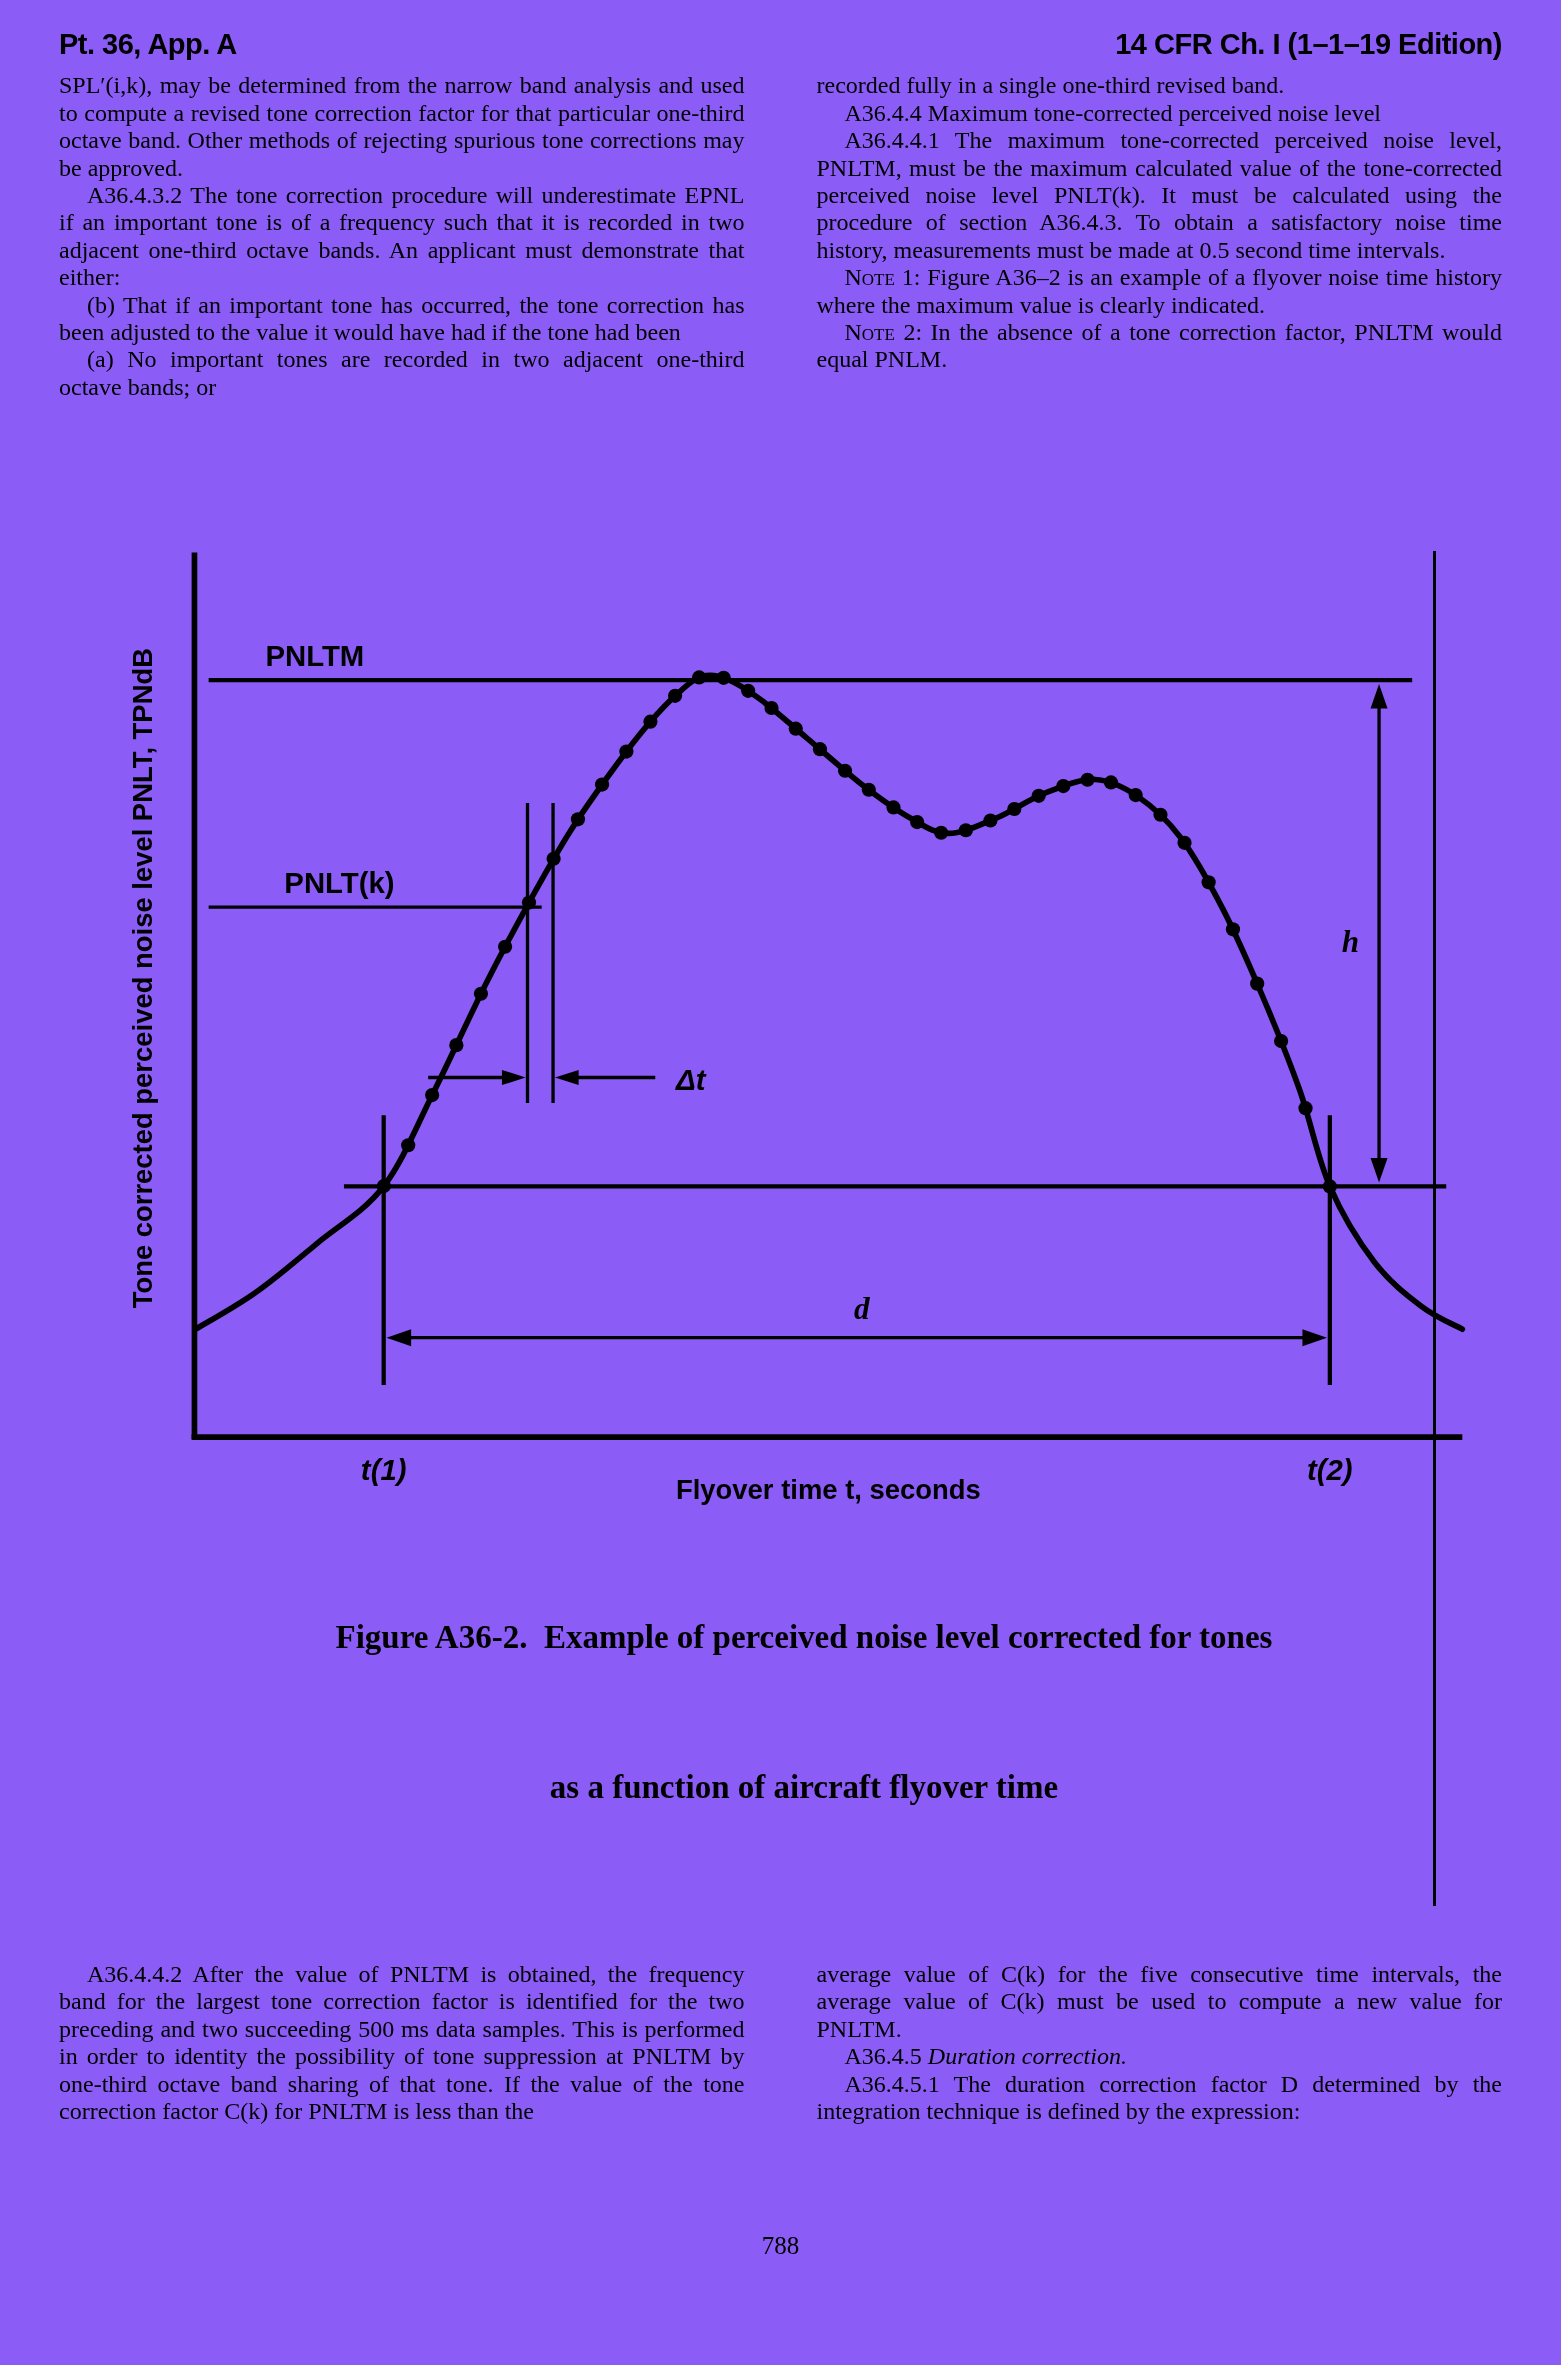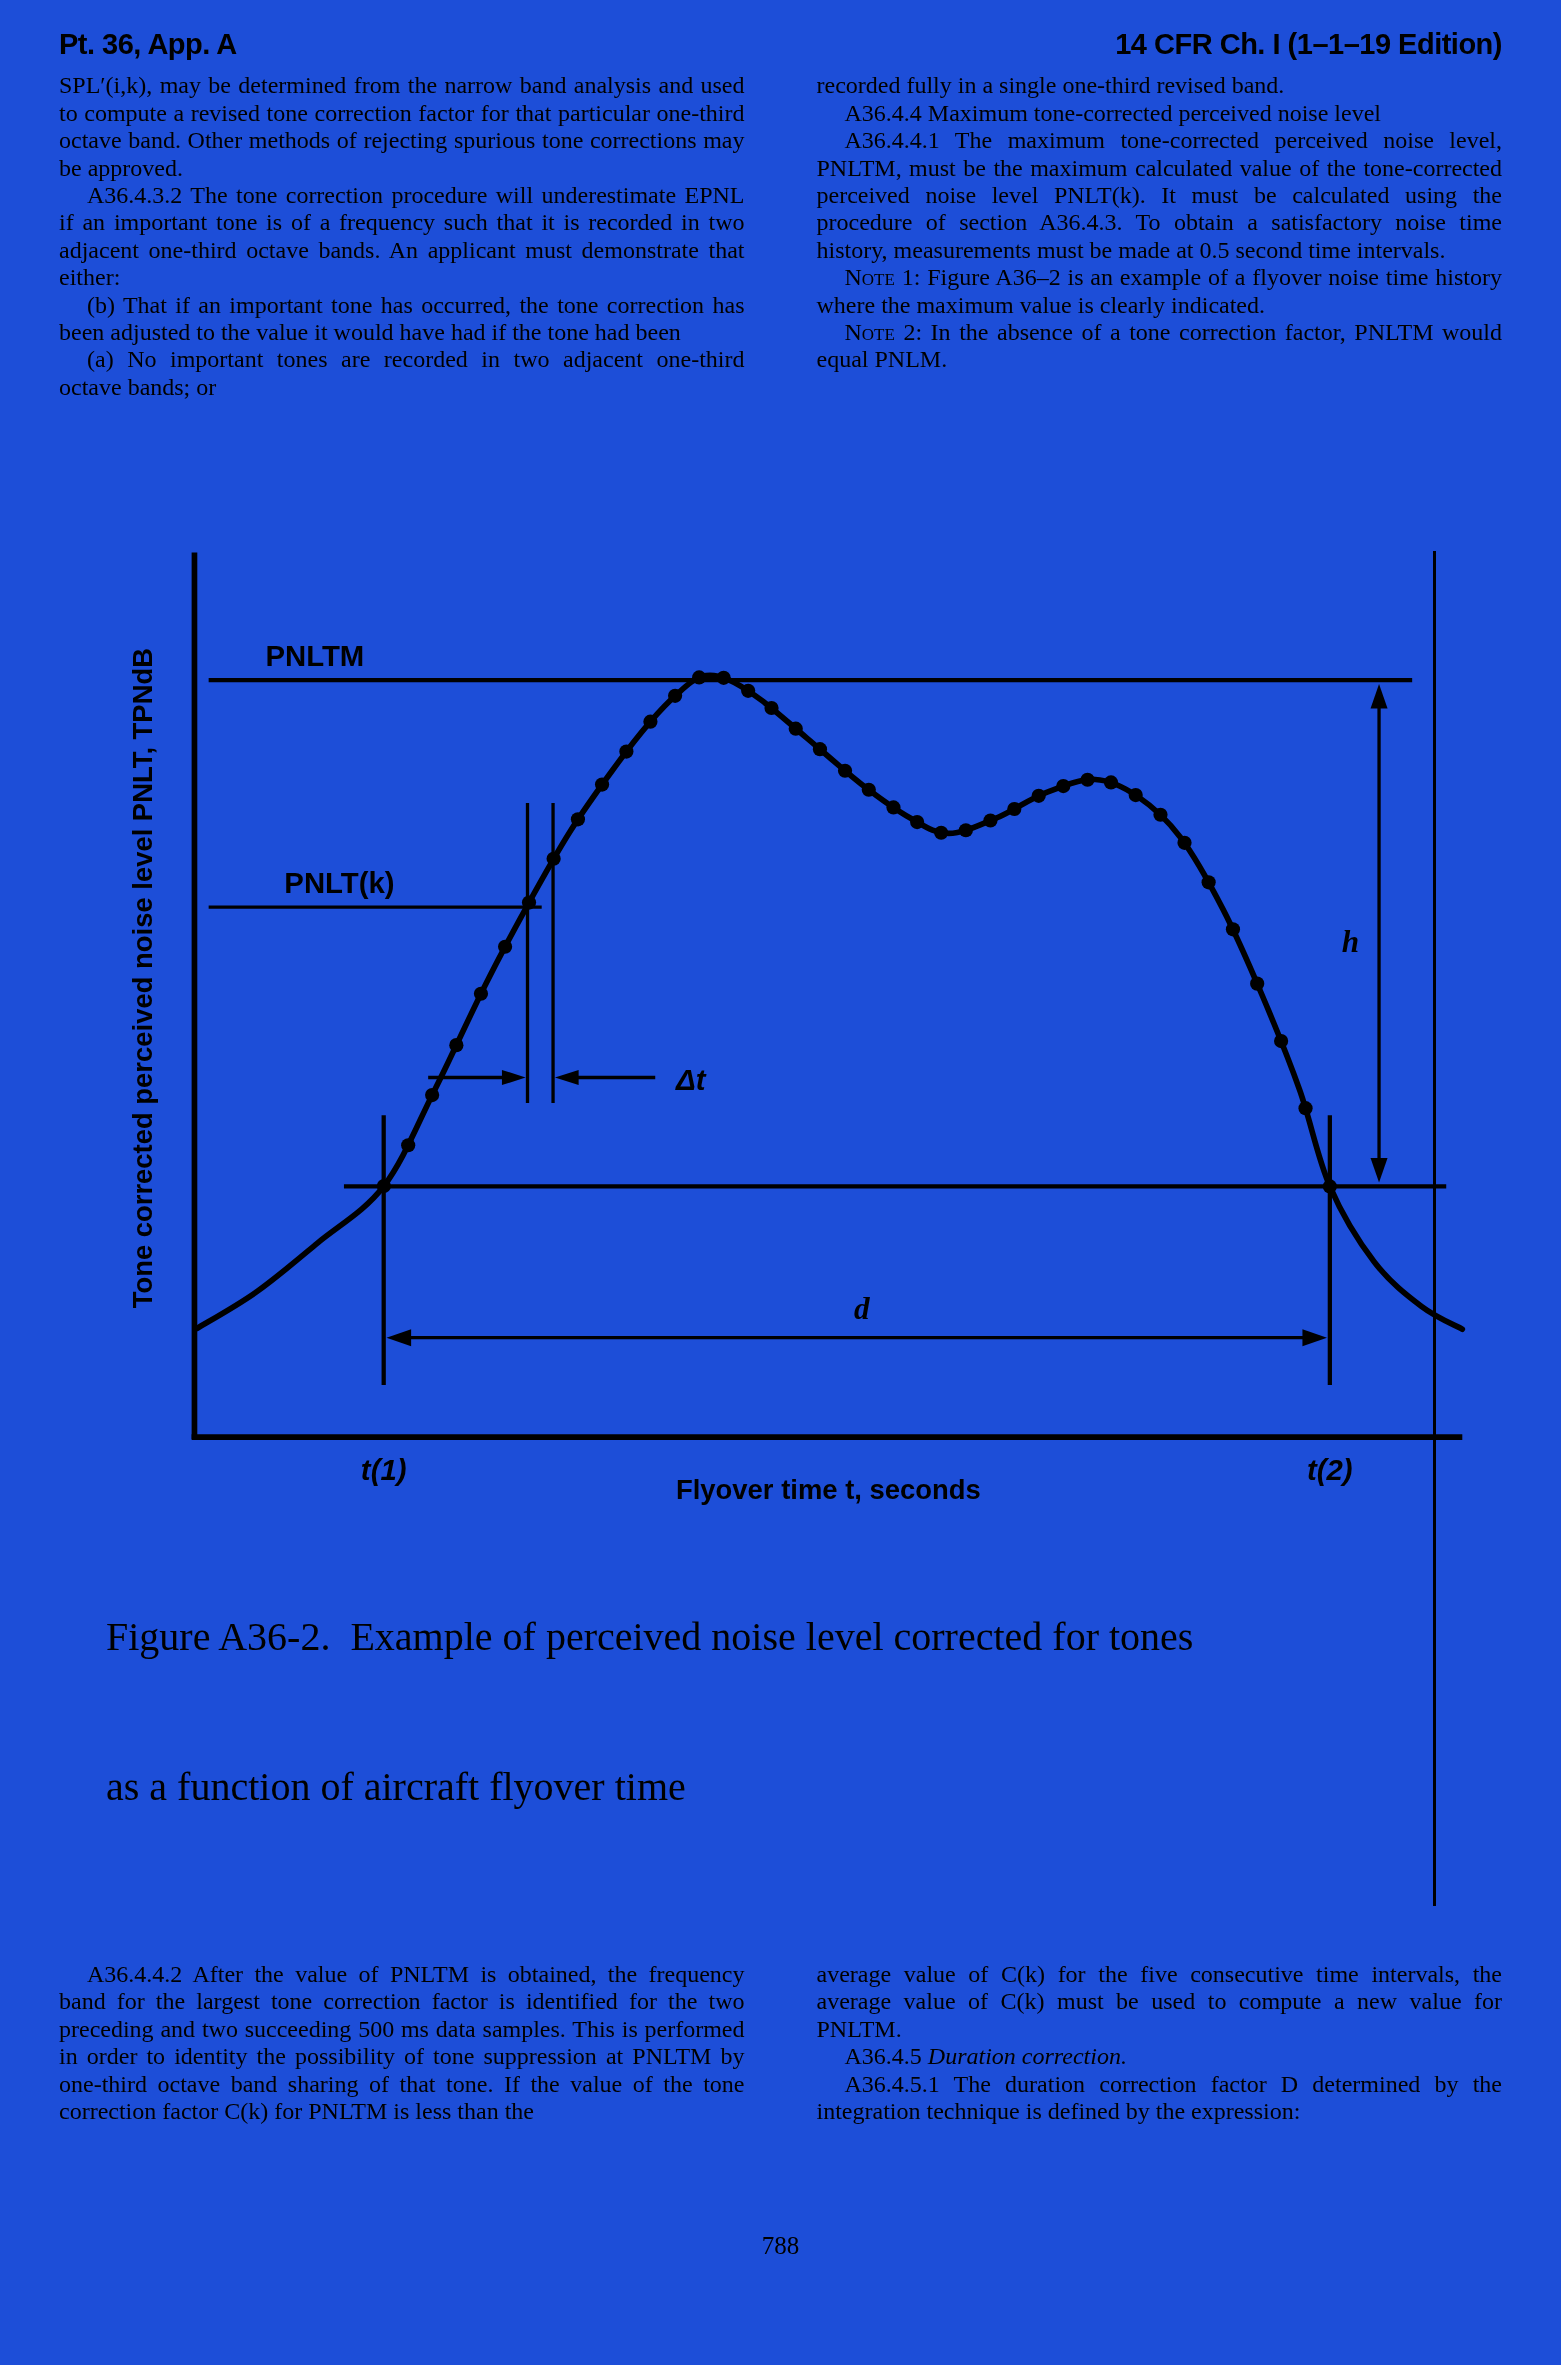--- a/index.html
+++ b/index.html
@@ -1,37 +1,37 @@
 <!DOCTYPE html>
 <html style="font-size:15px"><head>
 <meta charset="utf-8">
 <style>
   html,body{margin:0;padding:0;background:#e8e8e8;}
-  .page{width:1561px;height:2366px;background:#1d4ed8;color:#000;position:relative;overflow:hidden;}
+  .page{width:1561px;height:2366px;background:#8b5cf6;color:#000;position:relative;overflow:hidden;}
   .pagehead{display:flex;justify-content:space-between;align-items:baseline;
     padding:28px 59px 0 59px;font-family:"Liberation Sans",sans-serif;font-weight:bold;
     font-size:29px;letter-spacing:-0.5px;}
   .cols{display:flex;gap:72px;padding:0 59px;}
   .cols.top{margin-top:11.4px;}
   .cols.bottom{margin-top:49px;}
   .col{width:686px;font-family:"Liberation Serif",serif;font-size:24px;line-height:27.4px;
     text-align:justify;}
   .col p{margin:0;}
   .col p.indent{text-indent:28px;}
   .sc{font-variant:small-caps;}
   .it{font-style:italic;}
   .figblock{margin:123px 59px 0 59px;position:relative;}
   .figblock svg{display:block;margin-left:55px;}
   svg line, svg path{stroke:#000;}
   .figrule{position:absolute;left:1374px;top:26.5px;bottom:5.7px;width:2.8px;background:#000;}
   .lbl{font-family:"Liberation Sans",sans-serif;font-weight:bold;font-size:31px;fill:#000;}
   .lbl-serif{font-family:"Liberation Serif",serif;font-weight:bold;font-style:italic;font-size:33px;fill:#000;}
   .axis{font-family:"Liberation Sans",sans-serif;font-weight:bold;font-size:29px;fill:#000;}
-  figcaption{text-align:left;padding-left:47px;font-family:"Liberation Serif",serif;
-    font-weight:normal;font-size:40px;line-height:50px;margin-top:3.8px;white-space:pre-wrap;}
+  figcaption{text-align:center;padding-left:47px;font-family:"Liberation Serif",serif;
+    font-weight:bold;font-size:33px;line-height:50px;margin-top:3.8px;white-space:pre-wrap;}
   .pagenum{text-align:center;font-family:"Liberation Serif",serif;font-size:25px;margin-top:106px;}
 </style>
 </head>
 <body>
 
 <div class="page">
 
   <header class="pagehead">
     <div>Pt. 36, App. A</div>
     <div>14 CFR Ch. I (1–1–19 Edition)</div>

